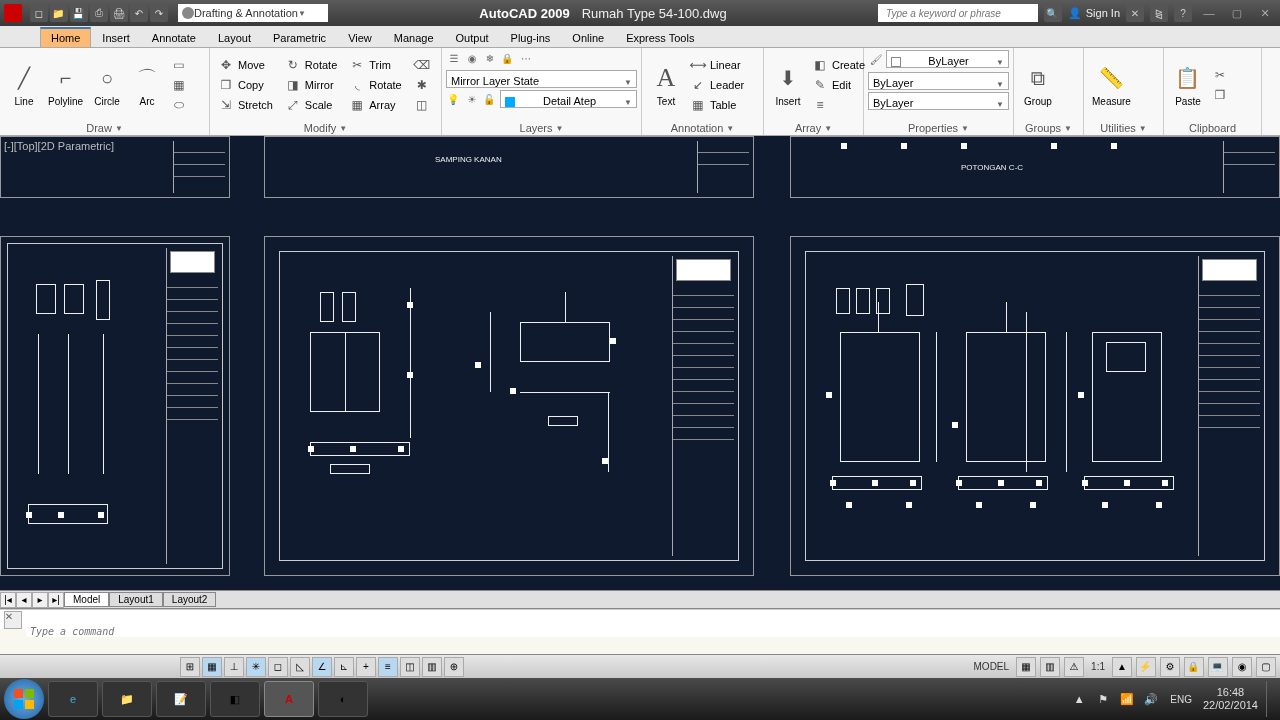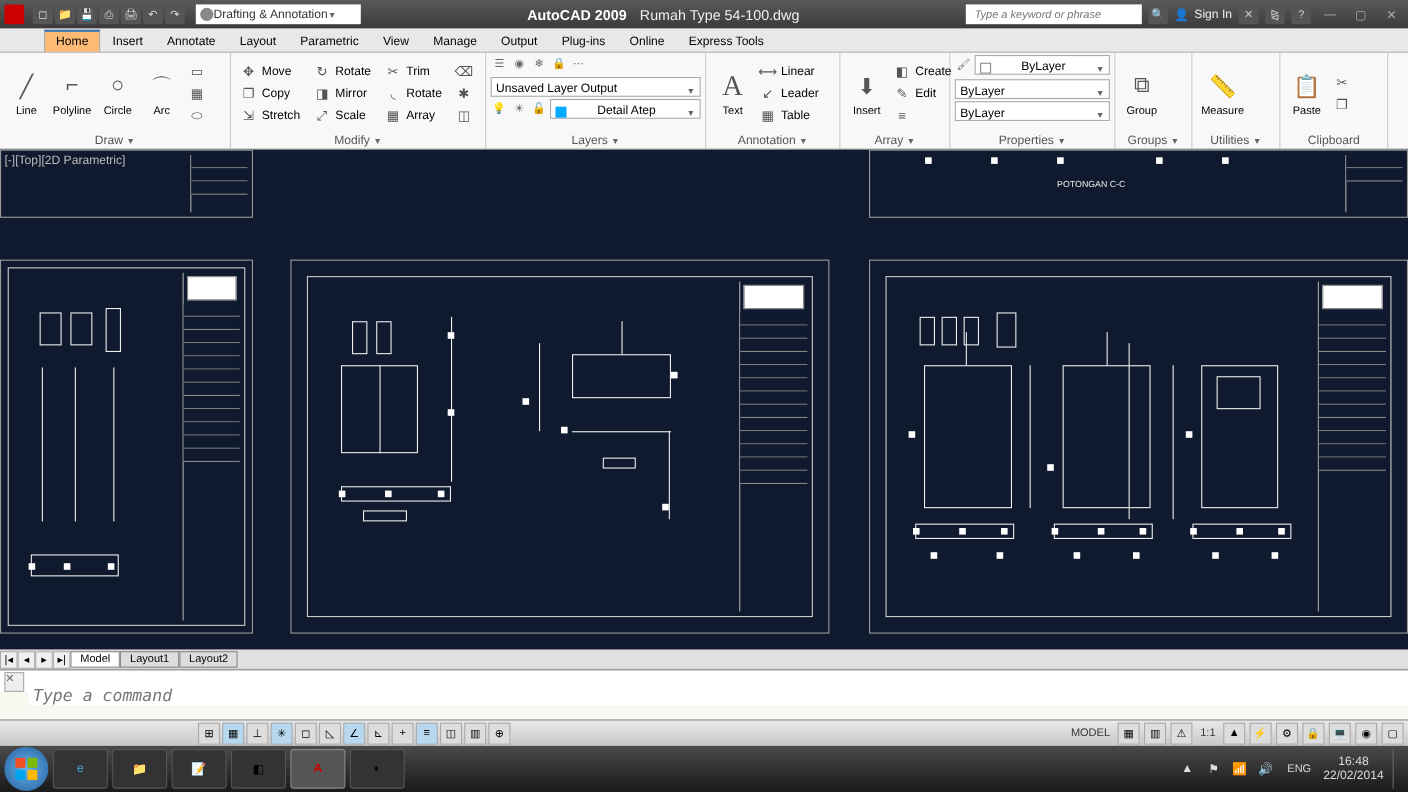--- a/index.html
+++ b/index.html
@@ -50,21 +50,21 @@
 .dwg-node { position:absolute; width:6px; height:6px; background:#fff; }
 .footer-tabs { position:absolute; top:590px; left:0; right:0; height:18px; background:#e0e0e0; border-top:1px solid #888; display:flex; align-items:center; }
 .ft-nav { width:16px; height:16px; display:flex; align-items:center; justify-content:center; font-size:10px; border:1px solid #aaa; background:#f0f0f0; cursor:pointer; }
 .ft-tab { padding:1px 8px; background:#fff; border:1px solid #888; font-size:10px; cursor:pointer; }
 .ft-tab.inactive { background:#ddd; }
 .cmd-area { position:absolute; top:608px; left:0; right:0; height:46px; background:#f8f8f0; border-top:1px solid #888; }
 .cmd-history { padding:2px 8px; font-family:Consolas,monospace; font-size:11px; color:#333; height:20px; display:flex; align-items:center; }
 .cmd-x { width:14px; height:14px; position:absolute; left:2px; top:2px; font-size:10px; color:#666; text-align:center; }
 .cmd-input-row { display:flex; align-items:center; height:20px; background:#fff; border-top:1px solid #ccc; }
 .cmd-ico { width:18px; height:18px; margin:0 4px; background:#eee; border:1px solid #aaa; }
-.cmd-input { flex:1; border:none; font-style:italic; color:#999; font-family:Consolas,monospace; font-size:15px; padding:0 4px;margin-top:24px; }
+.cmd-input { flex:1; border:none; font-style:italic; color:#999; font-family:Consolas,monospace; font-size:10px; padding:0 4px;margin-top:24px; }
 .status-bar { position:absolute; top:654px; left:0; right:0; height:24px; background:linear-gradient(#e8e8e8,#c8c8c8); border-top:1px solid #888; display:flex; align-items:center; }
 .sb-left { display:flex; gap:2px; margin-left:180px; }
 .sb-btn { width:20px; height:20px; border:1px solid #aaa; background:#ddd; display:flex; align-items:center; justify-content:center; font-size:10px; cursor:pointer; }
 .sb-btn.active { background:#b8d8f0; }
 .sb-right { margin-left:auto; display:flex; align-items:center; gap:4px; margin-right:4px; }
 .sb-txt { font-size:10px; color:#333; padding:0 3px; }
 .taskbar { position:absolute; bottom:0; left:0; right:0; height:42px; background:linear-gradient(#4a4a4a,#1a1a1a); display:flex; align-items:center; }
 .start-orb { width:40px; height:40px; border-radius:50%; background:radial-gradient(#6ab0e8,#2060a0); margin-left:4px; display:flex; align-items:center; justify-content:center; }
 .task-btn { width:50px; height:36px; background:#333; border:1px solid #555; margin-left:4px; border-radius:3px; display:flex; align-items:center; justify-content:center; font-size:18px; }
 .task-btn.active { background:#555; border-color:#888; }
@@ -231,21 +231,21 @@
   <div class="panel" style="width:200px">
     <div class="panel-body" style="flex-direction:column;align-items:stretch;gap:2px">
       <div class="layer-row">
         <div class="layer-ico">☰</div>
         <div class="layer-ico">◉</div>
         <div class="layer-ico">❄</div>
         <div class="layer-ico">🔒</div>
         <div class="layer-ico">⋯</div>
       </div>
       <div class="combo">
-          <span>Unsaved Layer Output</span>
+          <span>Mirror Layer State</span>
           <span class="drop-arrow">▼</span>
         </div>
       <div class="layer-row">
         <div class="layer-ico" style="color:#fa0">💡</div>
         <div class="layer-ico">☀</div>
         <div class="layer-ico">🔓</div>
         <div class="combo combo-sm" style="flex:1">
             <span style="width:10px;height:10px;background:#0af;display:inline-block"></span>
             <span>Detail Atep</span>
             <span class="drop-arrow">▼</span>
@@ -382,20 +382,27 @@
       </div>
   </div>
 </div>
 
 <div class="canvas">
   <div class="vp-ctrl">[-][Top][2D Parametric]</div>
 
   <div class="sheet" style="left:0;top:0;width:230px;height:62px">
     <div class="title-block">
         <div class="tb-cell"></div>
+        <div class="tb-cell"></div>
+        <div class="tb-cell"></div>
+      </div>
+  </div>
+  <div class="sheet" style="left:264px;top:0;width:490px;height:62px">
+    <div style="position:absolute;left:170px;top:18px;color:#eee;font-size:8px">SAMPING KANAN</div>
+    <div class="title-block">
         <div class="tb-cell"></div>
         <div class="tb-cell"></div>
       </div>
   </div>
   <div class="sheet" style="left:790px;top:0;width:490px;height:62px">
     <div style="position:absolute;left:170px;top:26px;color:#eee;font-size:8px">POTONGAN C-C</div>
     <div class="dwg-node" style="left:50px;top:6px"></div>
       <div class="dwg-node" style="left:110px;top:6px"></div>
       <div class="dwg-node" style="left:170px;top:6px"></div>
       <div class="dwg-node" style="left:260px;top:6px"></div>

